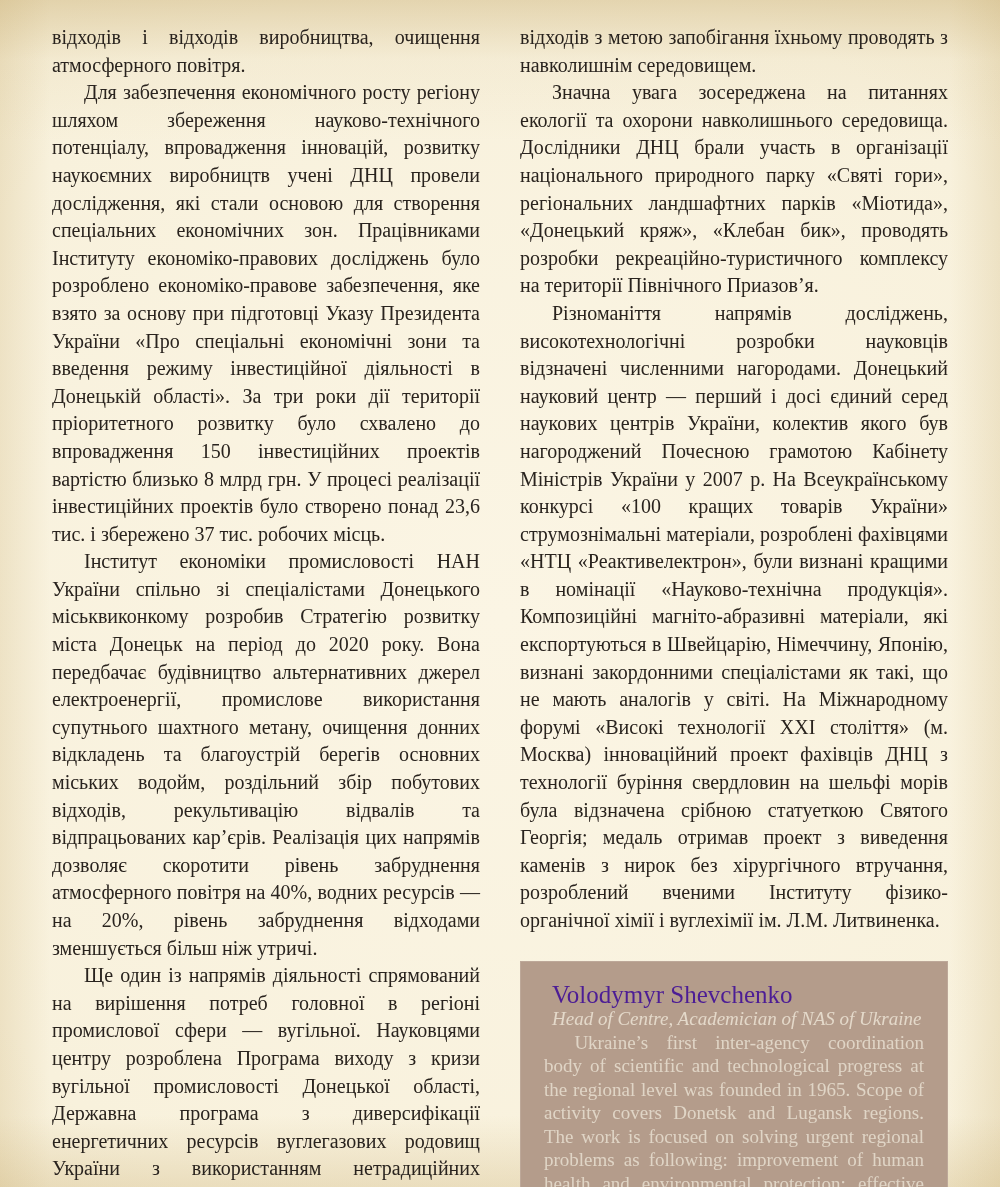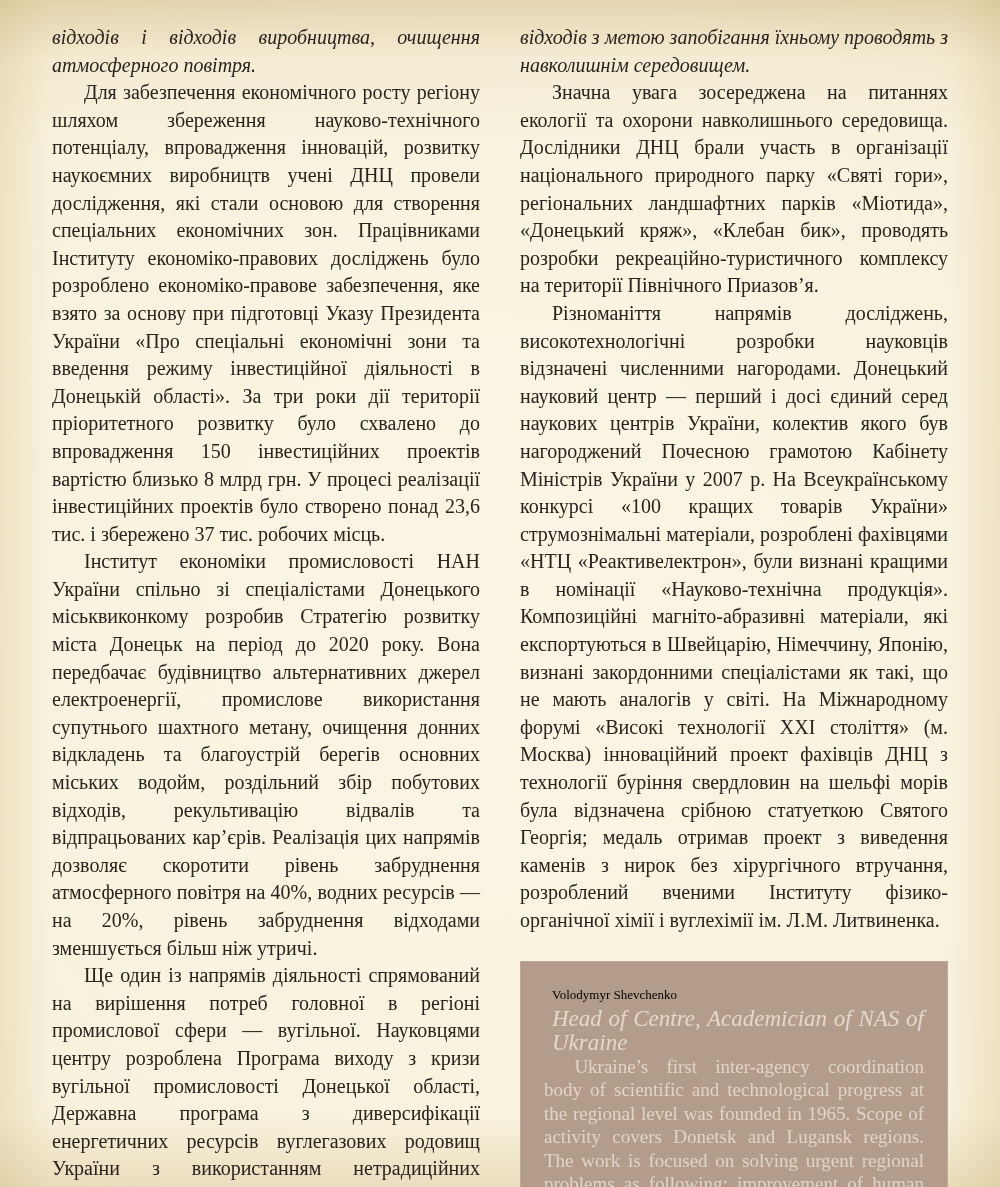--- a/index.html
+++ b/index.html
@@ -34,47 +34,46 @@
     font-size: 20px;
     line-height: 27.6px;
     text-align: justify;
   }
   .col p {
     margin: 0;
     text-indent: 1.6em;
   }
   .col p.cont {
     text-indent: 0;
-    font-style: italic;
   }
   .summary-box {
     margin-top: 26px;
     background: #b49c8b;
     box-shadow: inset 0 0 0 1px rgba(255,255,255,0.12);
     padding: 22px 24px 24px 24px;
     box-sizing: border-box;
   }
   .summary-box .box-title {
     margin: 0 0 8px 0;
     text-align: center;
     font-size: 19px;
     line-height: 23px;
     font-weight: bold;
     letter-spacing: 0.4px;
     color: #f6f0e6;
   }
   .summary-box .box-author {
-    font-size: 13px;
+    font-size: 25px;
     line-height: 24px;
-    color: #000000;
+    color: #4c1d95;
     padding-left: 8px;
   }
   .summary-box .box-role {
     font-style: italic;
-    font-size: 23px;
+    font-size: 19px;
     line-height: 24px;
     color: #e4d9ca;
     padding-left: 8px;
   }
   .summary-box .box-body {
     margin: 0;
     text-align: justify;
     text-indent: 1.6em;
     font-size: 19px;
     line-height: 23.5px;

